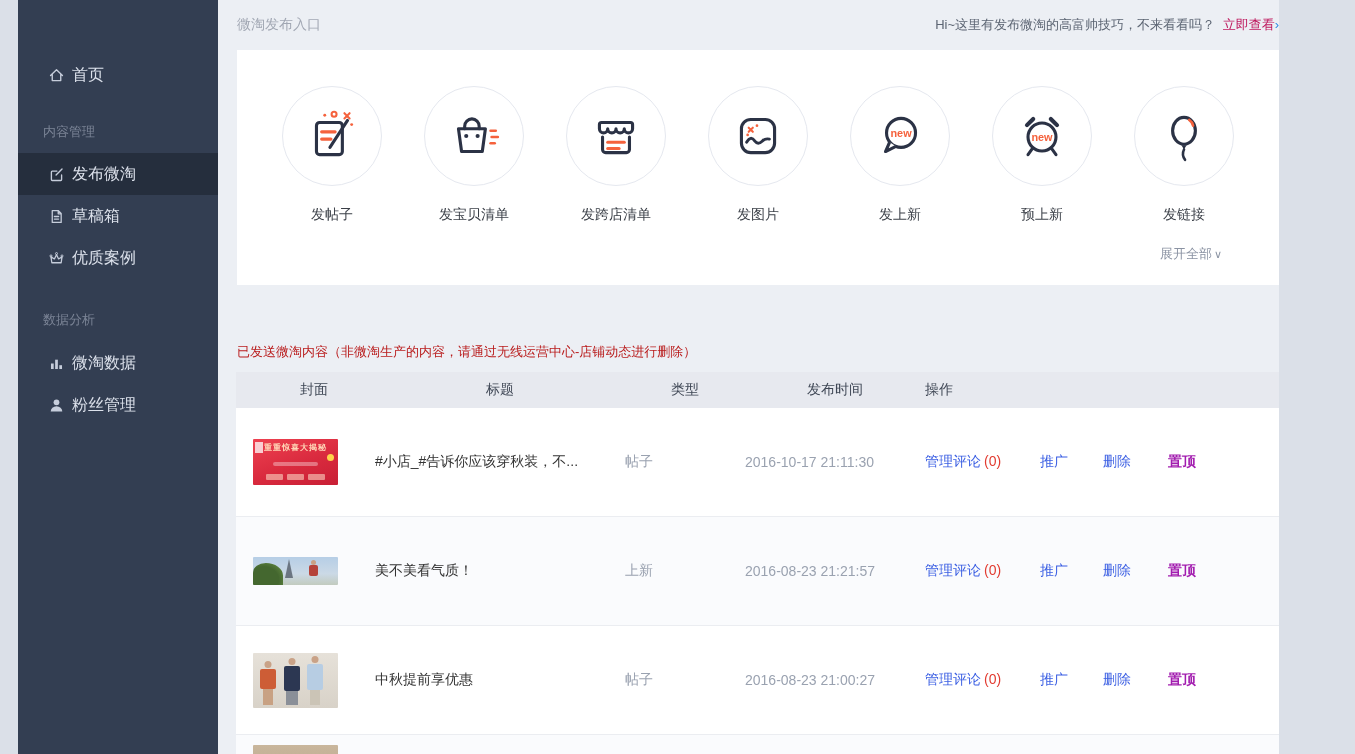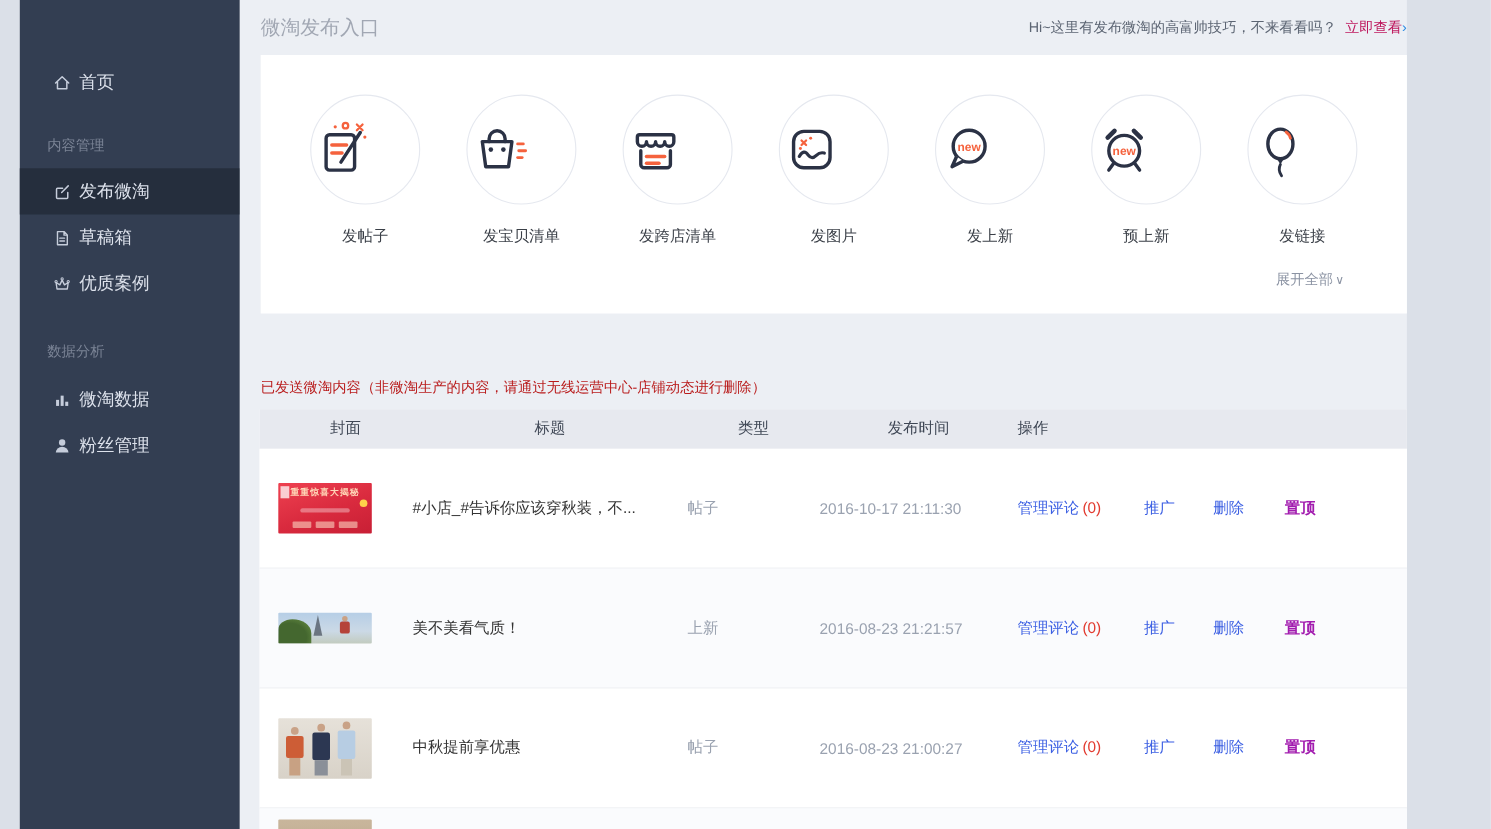--- a/index.html
+++ b/index.html
@@ -18,31 +18,31 @@
   .side-item.h42 { height:42px; }
   .side-section { color:#7b8496; font-size:13px; line-height:20px; padding-left:25px; }
   .sec1 { margin:25px 0 11px; }
   .sec2 { margin:31px 0 12px; }
 
   
   .main { position:absolute; left:218px; top:0; width:1061px; height:100%; background:#eceff4; }
 
   .topbar { height:50px; margin-left:19px; width:1042px; display:flex;
     align-items:center; justify-content:space-between; }
-  .entry-title { font-size:18px; color:#a1a7b3;text-align:right; }
+  .entry-title { font-size:14px; color:#a1a7b3;text-align:right; }
   .promo { font-size:13px; color:#5c6573; }
   .promo-link { color:#be185d; cursor:pointer; text-decoration:none; margin-left:4px; }
   .promo-arrow { color:#2f8de4; }
 
   
   .publish-card { position:relative; margin-left:19px; width:1042px; height:235px; background:#fff; }
   .circles { display:flex; justify-content:space-between; padding:36px 45px 0; }
   .entry { width:100px; text-align:center; cursor:pointer; }
   .circle { width:100px; height:100px; border-radius:50%; background:#fff;
-    border:1px solid #e5e8ef; display:flex; align-items:center; }
+    border:1px solid #e5e8ef; display:flex; align-items:center; justify-content:center; }
   .circle svg { width:58px; height:58px; }
   .entry-label { margin-top:20px; font-size:14px; color:#3a3f47; }
   .expand { position:absolute; right:57px; bottom:22px; font-size:13px; color:#8b93a3; cursor:pointer; }
   .expand .chev { font-size:11px; margin-left:2px; }
   .badge-new { font:bold 10.5px "Liberation Sans",sans-serif; }
 
   
   .list-title { margin:59px 0 13px 19px; font-size:13px; color:#b91c1c; line-height:15px; }
   .table { margin-left:18px; width:1043px; background:#fff; }
   .thead { display:flex; align-items:center; height:36px; background:#e7e9ef;

